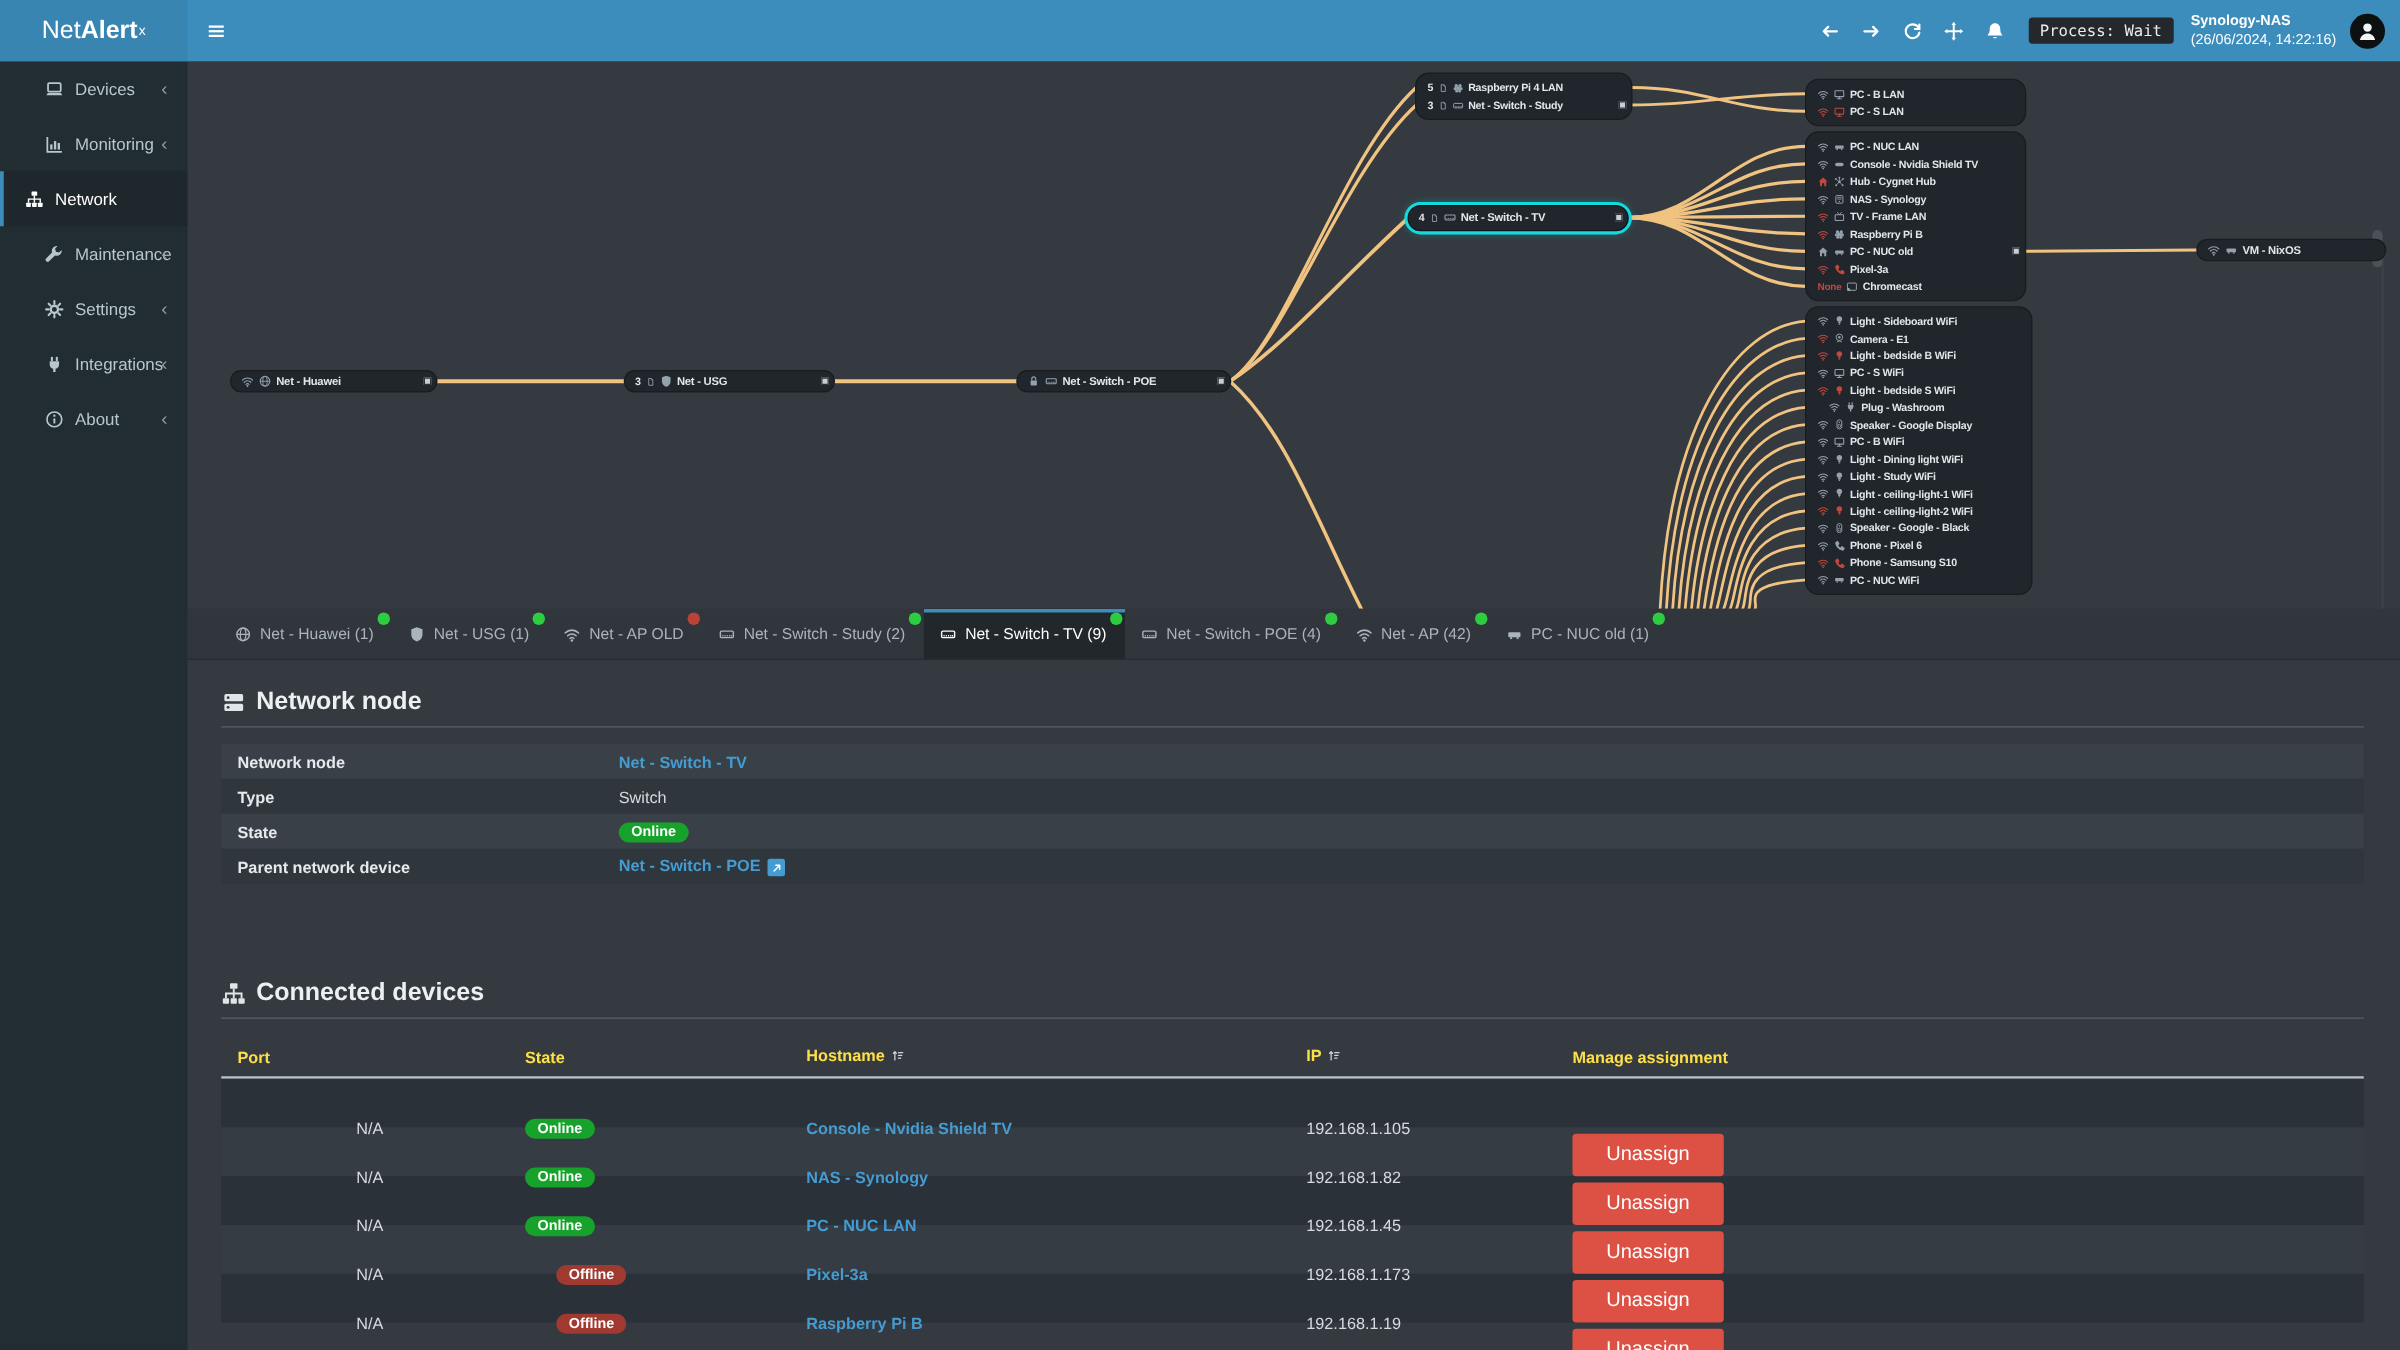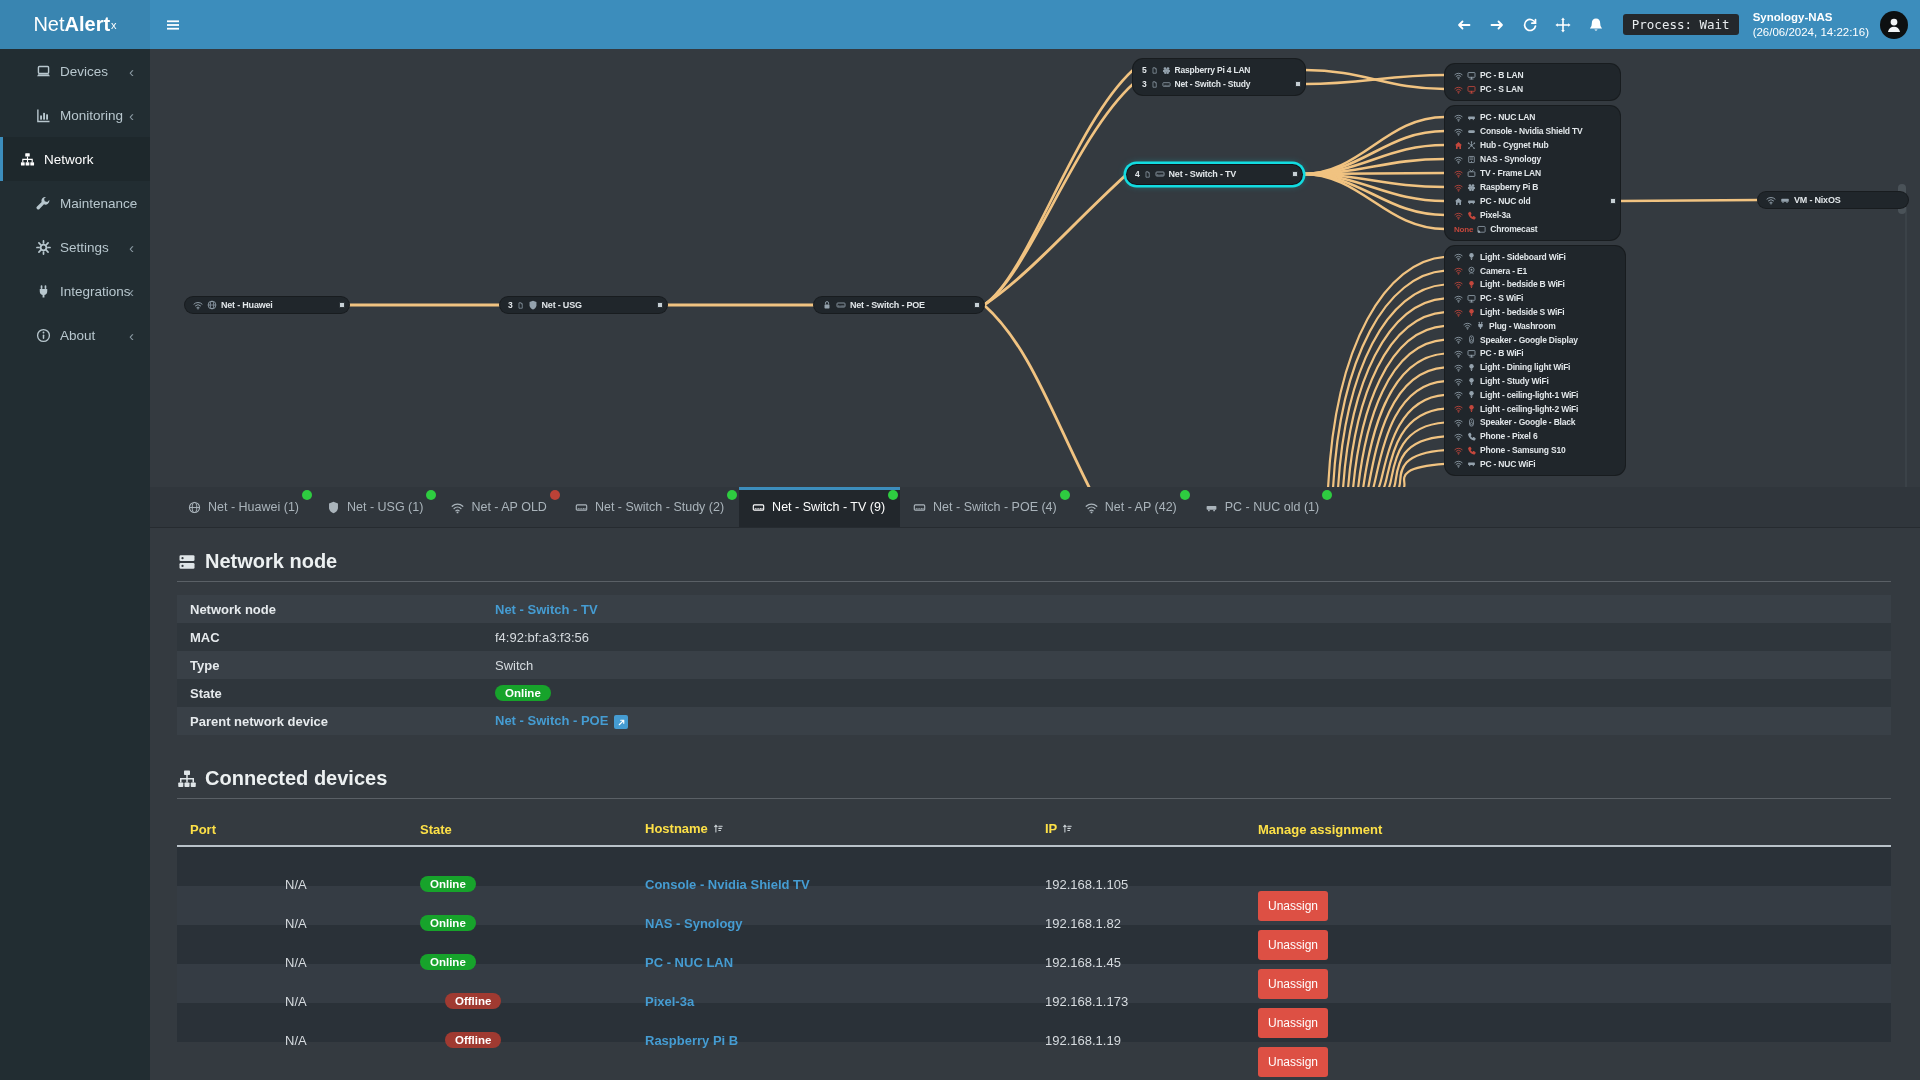--- a/index.html
+++ b/index.html
@@ -84,21 +84,21 @@
   .tab .dot { position:absolute; top:3px; right:2px; width:10px; height:10px;
     border-radius:50%; }
   .tab .dot.green { background:#2ecc40; }
   .tab .dot.red { background:#bb4237; }
   .tab.active { background:#22272c; color:#fff; box-shadow:inset 0 3px 0 #3c8dbc; }
 
   
   .content { position:absolute; top:479px; left:0; width:1770px; bottom:0; }
   .sec-head { display:flex; align-items:center; gap:8px; margin:22px 29px 0 27px;
     color:#ecf0f1; }
-  .sec-head.second { margin-top:32px; }
+  .sec-head.second { margin-top:76px; }
   .sec-head svg { width:20px; height:20px; color:#dfe5e8; }
   .sec-head h2 { font-size:20px; font-weight:600; }
   .sec-hr { border:none; border-top:1px solid #5a6066; margin:8px 29px 0 27px; }
 
   .inforows { margin:13px 29px 0 27px; }
   .irow { display:grid; grid-template-columns:305px 1fr; align-items:center;
     height:28px; padding-left:13px; font-size:13px; }
   .irow:nth-child(odd) { background:#394047; }
   .irow:nth-child(even) { background:#2f363c; }
   .irow .lab { font-weight:bold; color:#e6eaed; }
@@ -118,21 +118,21 @@
     font-weight:bold; color:#fde047; border-bottom:2px solid #b9c2c9; }
   .thead .sort { margin-left:5px; vertical-align:-1px; }
   .thead .sort svg { width:11px; height:11px; color:#cfd6da; cursor:pointer; }
   .trow { display:grid; grid-template-columns:230px 225px 400px 213px 1fr;
     align-items:center; height:39px; padding-left:13px; font-size:13px;
     color:#d6dbdf; }
   .trow:nth-child(odd) { background:#2a3138; }
   .trow:nth-child(even) { background:#353c44; }
   .port-val { padding-left:95px; }
   .unassign { background:#dd5044; color:#fff; border:none; border-radius:3px;
-    padding:8px 10px; font-size:12px; font-family:inherit; cursor:pointer;
+    padding:8px 27px; font-size:16px; font-family:inherit; cursor:pointer;
     justify-self:start;margin-top:44px; }
   .hidden-defs { position:absolute; width:0; height:0; overflow:hidden; }
 </style>
 </head>
 <body>
 
 <svg class="hidden-defs" xmlns="http://www.w3.org/2000/svg">
   <defs>
     <symbol id="i-wifi" viewBox="0 0 16 16">
         <path d="M1.5 6.5a9.2 9.2 0 0 1 13 0M3.8 9.3a6 6 0 0 1 8.4 0M6.1 12a2.8 2.8 0 0 1 3.8 0" fill="none" stroke="currentColor" stroke-width="1.5" stroke-linecap="round"></path>
@@ -832,24 +832,20 @@
             </svg>
           <h2>Network node</h2>
         </div>
         <hr class="sec-hr">
         <div class="inforows" id="inforows">
             <div class="irow">
               <span class="lab">Network node</span>
               <span class="val"><a class="link">Net - Switch - TV</a></span>
             </div>
             <div class="irow">
-              <span class="lab">MAC</span>
-              <span class="val"><span>f4:92:bf:a3:f3:56</span></span>
-            </div>
-            <div class="irow">
               <span class="lab">Type</span>
               <span class="val"><span>Switch</span></span>
             </div>
             <div class="irow">
               <span class="lab">State</span>
               <span class="val"><span class="pill">Online</span></span>
             </div>
             <div class="irow">
               <span class="lab">Parent network device</span>
               <span class="val"><a class="link">Net - Switch - POE</a><span class="ext">

